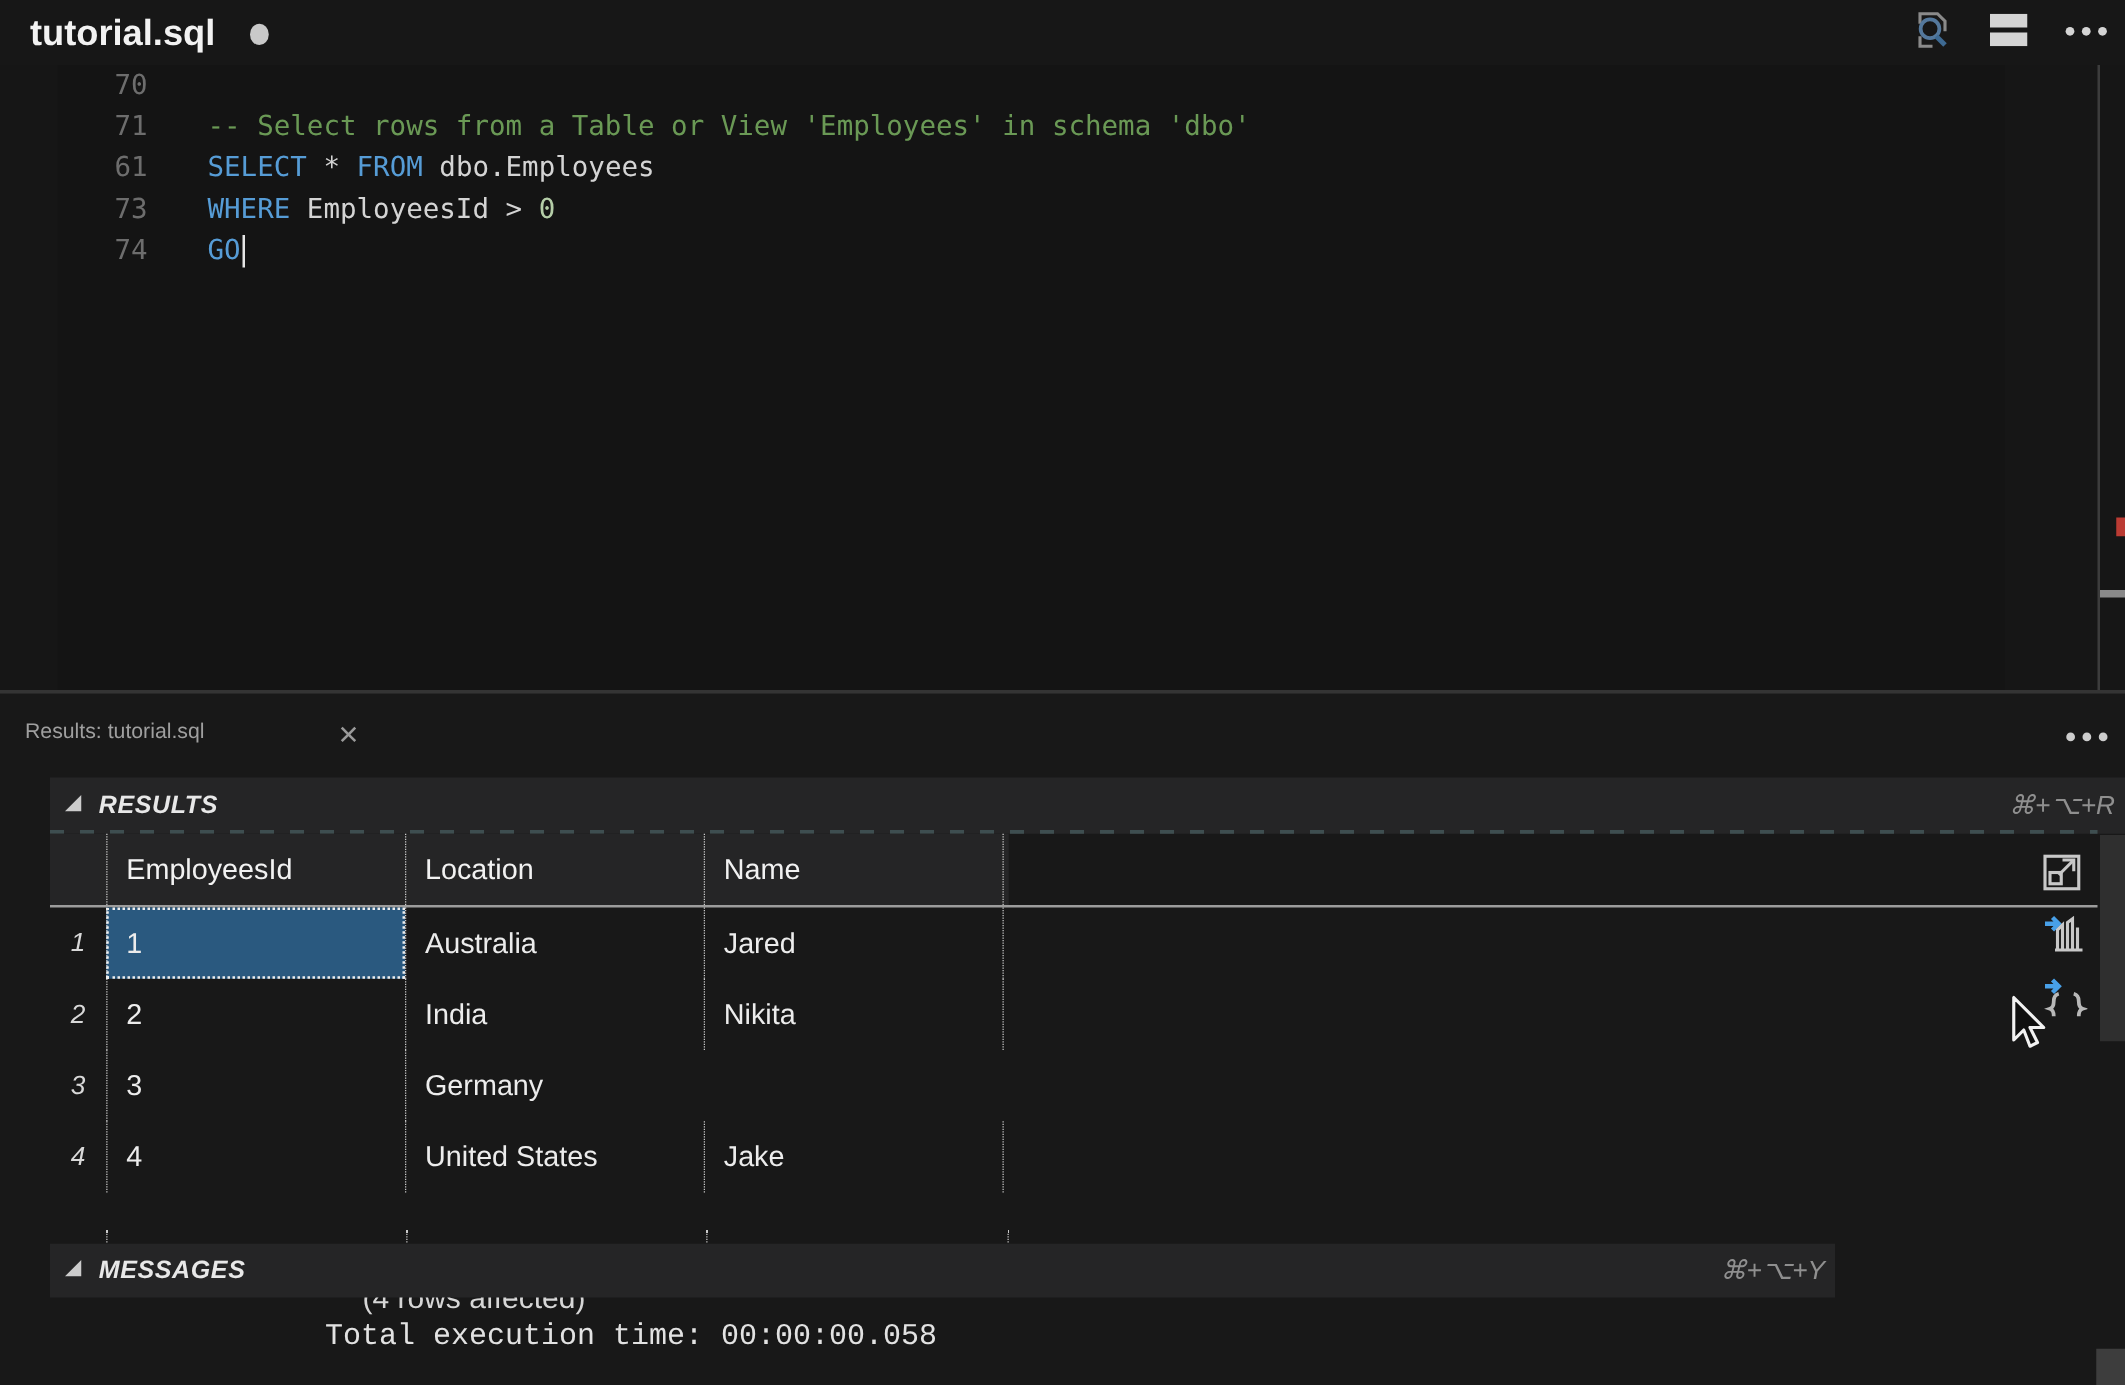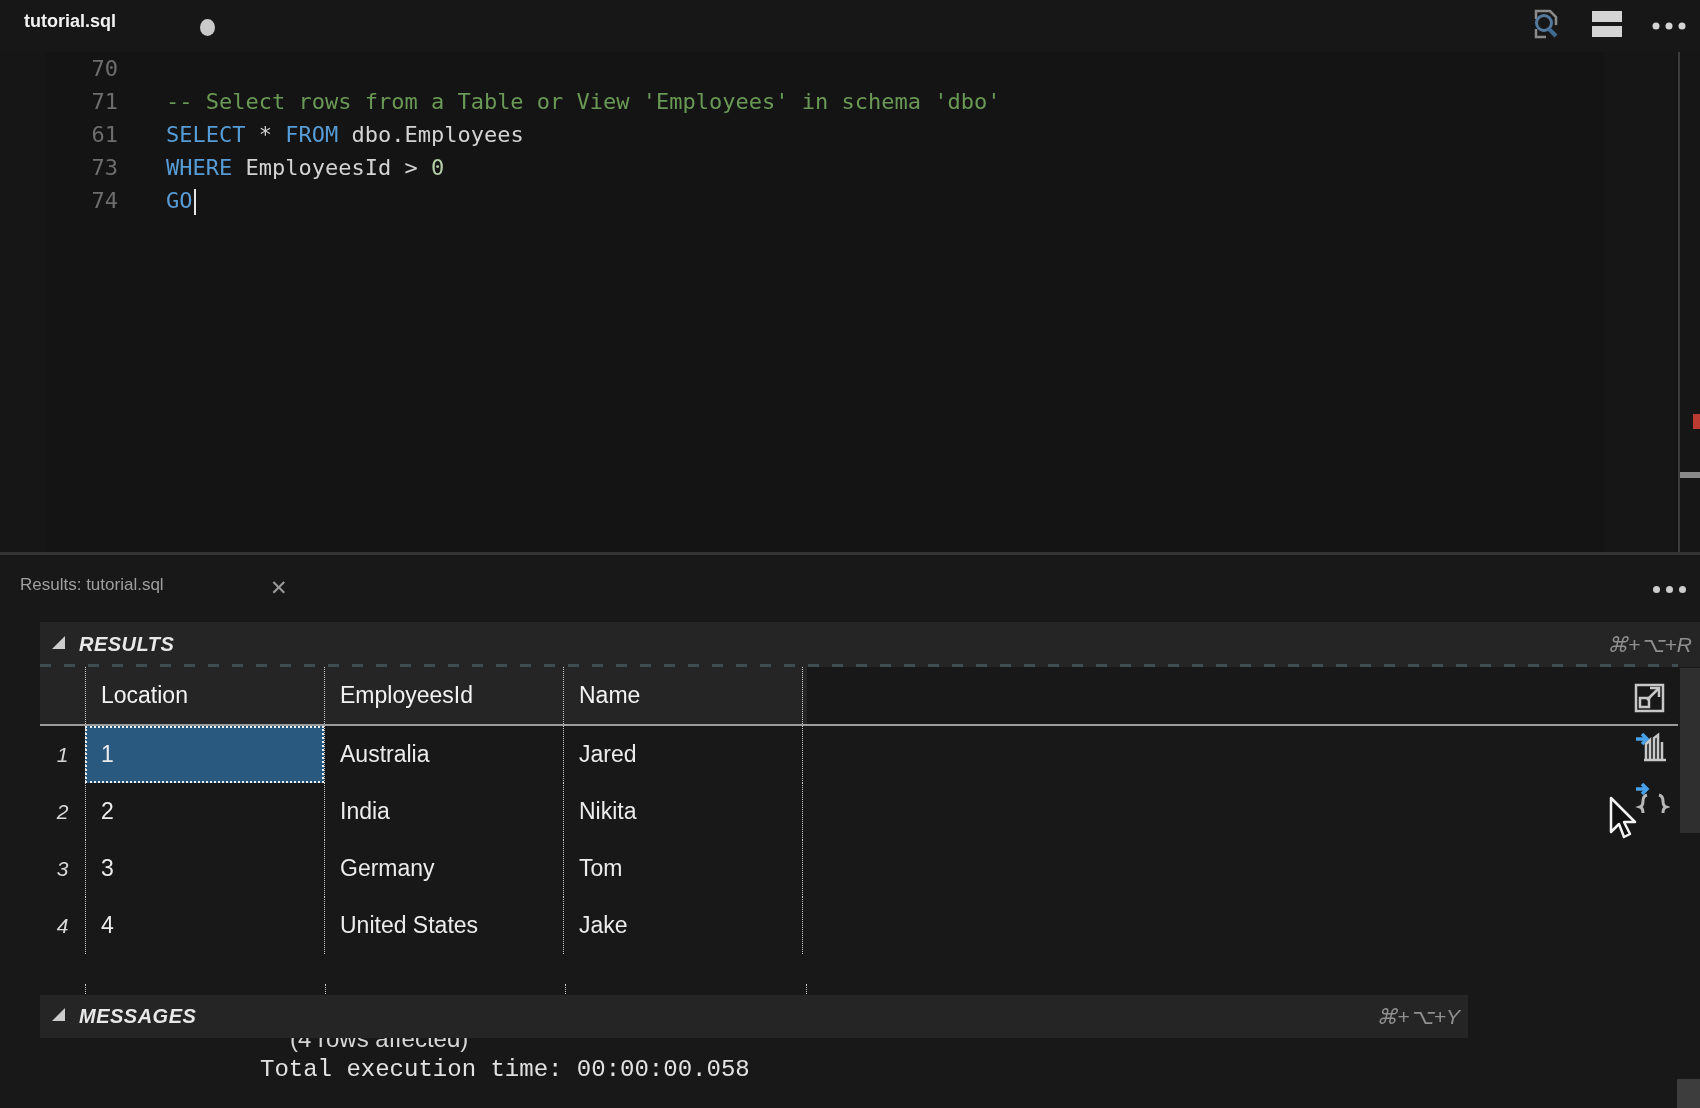--- a/index.html
+++ b/index.html
@@ -2,21 +2,21 @@
 <html><head>
 <meta charset="utf-8">
 <style>
   html,body{margin:0;padding:0;background:#161616;}
   body{width:1700px;height:1108px;position:relative;overflow:hidden;
        font-family:"Liberation Sans",sans-serif;color:#d4d4d4;}
   .abs{position:absolute;}
 
   
   .tabbar{left:0;top:0;width:1700px;height:52px;background:#171717;}
-  .doc-title{left:24px;top:11px;font-size:18px;font-weight:bold;color:#f2f2f2;}
+  .doc-title{left:24px;top:11px;font-size:29px;font-weight:bold;color:#f2f2f2;}
   .dirty-dot{left:200px;top:19px;width:15px;height:17px;border-radius:50%;background:#c9c9c9;}
   .tb-icons{right:14px;top:0;height:52px;display:flex;align-items:center;gap:30px;}
 
   
   .editor{left:0;top:52px;width:1558px;height:500px;background:#141414;margin-left:46px;}
   .code-line{position:absolute;left:0;width:1600px;height:33px;line-height:33px;
              font-family:"DejaVu Sans Mono",monospace;font-size:22px;white-space:pre;display:flex;}
   .lnum{width:72px;text-align:right;color:#6d6d6d;flex:0 0 72px;}
   .ltext{padding-left:48px;}
   .kw{color:#569cd6;} .cm{color:#6a9955;} .pl{color:#d4d4d4;} .numlit{color:#b5cea8;}
@@ -140,22 +140,22 @@
 
 <div class="abs sec-bar results-bar">
   <span class="twistie"></span>
   <span class="sec-title">RESULTS</span>
   <span class="sec-short">⌘+⌥+R</span>
 </div>
 
 <div class="abs dash-top"></div>
 <div class="abs grid-head">
   <div class="rn"></div>
+  <div class="cell">EmployeesId</div>
   <div class="cell">Location</div>
-  <div class="cell">EmployeesId</div>
   <div class="cell last">Name</div>
 </div>
 <div class="abs head-div"></div>
 
 <div class="abs grid-body">
   <div class="grow">
     <div class="rn">1</div>
     <div class="cell selected">1</div>
     <div class="cell">Australia</div>
     <div class="cell last">Jared</div>
@@ -163,21 +163,20 @@
   <div class="grow">
     <div class="rn">2</div>
     <div class="cell">2</div>
     <div class="cell">India</div>
     <div class="cell last">Nikita</div>
   </div>
   <div class="grow">
     <div class="rn">3</div>
     <div class="cell">3</div>
     <div class="cell">Germany</div>
-    <div class="cell last">Tom</div>
   </div>
   <div class="grow">
     <div class="rn">4</div>
     <div class="cell">4</div>
     <div class="cell">United States</div>
     <div class="cell last">Jake</div>
   </div>
 </div>
 
 <div class="abs dot-tail" style="left:85px"></div>

